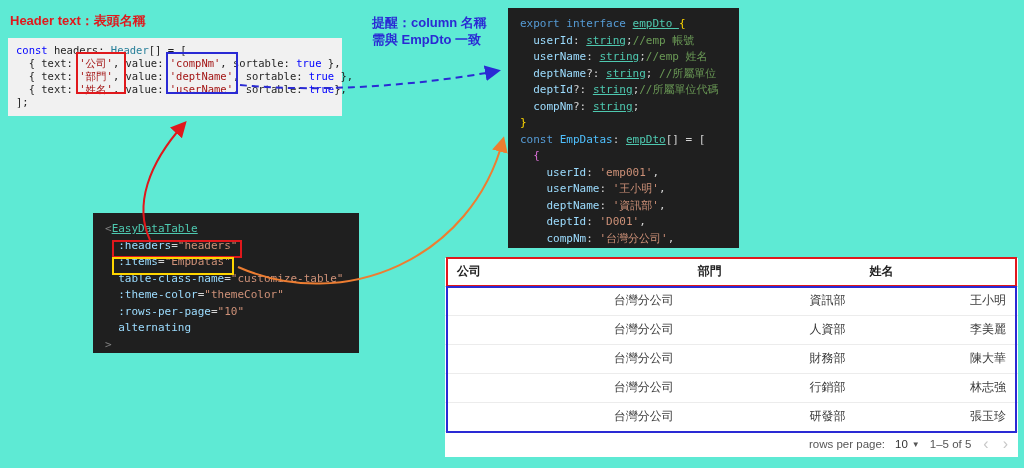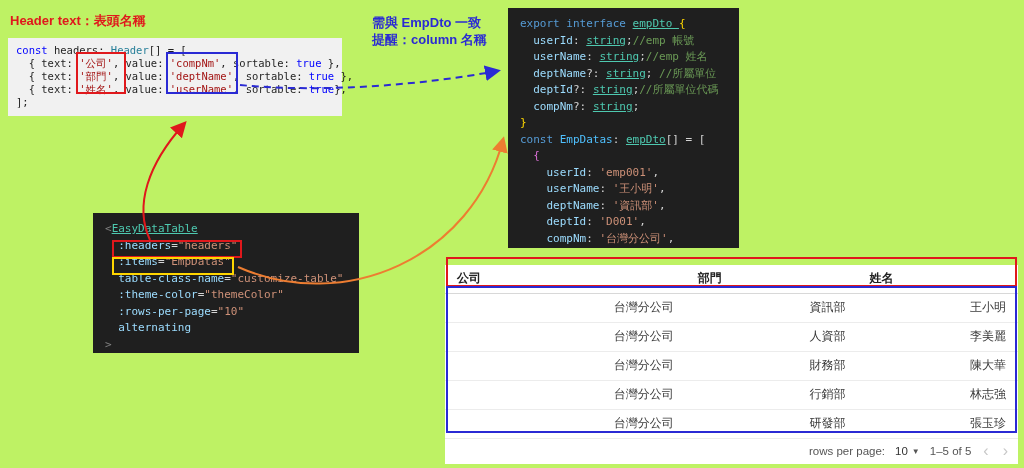--- a/index.html
+++ b/index.html
@@ -1,17 +1,17 @@
 <!DOCTYPE html>
 <html style="--annotation-red: #e0181c; --annotation-blue: #2a2ad4; --highlight-yellow: #ffd500; --arrow-orange: #ed7d31; --code-dark-bg: #1f1f1f; --code-light-bg: #f1f1f1;"><head>
 <meta charset="utf-8">
 <style>
   * { margin:0; padding:0; box-sizing:border-box; }
   html,body { background:#fff; font-family:"Liberation Sans", sans-serif; }
-  .canvas { position:relative; width:1024px; height:468px; background:#bef264; overflow:hidden; }
+  .canvas { position:relative; width:1024px; height:468px; background:#5eead4; overflow:hidden; }
 
   .ann { position:absolute; font-weight:bold; font-size:13px; line-height:17px; white-space:nowrap; }
   .ann.red  { color:var(--annotation-red,#e0181c); }
   .ann.blue { color:var(--annotation-blue,#2a2ad4); }
 
   .code { position:absolute; font-family:"DejaVu Sans Mono", monospace; white-space:pre; }
   .code-light { background:var(--code-light-bg,#f1f1f1); color:#1f1f1f; font-size:10.5px; padding:6px 8px; }
   .code-light .code-line { line-height:13px; height:13px; }
   .code-dark { background:var(--code-dark-bg,#1f1f1f); color:#d4d4d4; font-size:11px; padding:8px 12px; }
   .code-dark .code-line { line-height:16.5px; height:16.5px; }
@@ -40,38 +40,38 @@
   .hl-yellow { border:2px solid var(--highlight-yellow,#ffd500); }
 
   .arrows { position:absolute; left:0; top:0; pointer-events:none; }
   .arrow-red    { stroke:var(--annotation-red,#e0181c); }
   .arrow-orange { stroke:var(--arrow-orange,#ed7d31); }
   .arrow-blue   { stroke:var(--annotation-blue,#2a2ad4); }
   .fill-red    { fill:var(--annotation-red,#e0181c); }
   .fill-orange { fill:var(--arrow-orange,#ed7d31); }
   .fill-blue   { fill:var(--annotation-blue,#2a2ad4); }
 
-  .table-wrap { position:absolute; left:445px; top:258px; width:573px; background:#fff;margin-top:7px; }
+  .table-wrap { position:absolute; left:445px; top:258px; width:573px; background:#fff; }
   .table-wrap table { width:100%; border-collapse:collapse; table-layout:fixed; }
   .table-wrap th { font-size:12px; font-weight:bold; color:#222; text-align:left; padding:0 12px; height:28px; border-bottom:1px solid #d8d8d8; }
   .table-wrap td { font-size:12px; color:#3a3a3a; text-align:right; padding:0 12px; height:29px; border-bottom:1px solid #ececec; }
   .table-footer { display:flex; justify-content:flex-end; align-items:center; gap:10px; height:25px; padding:0 8px; font-size:11.5px; color:#555; }
   .rpp { display:inline-flex; align-items:center; gap:4px; color:#333; cursor:pointer; }
   .rpp .caret { font-size:8px; color:#555; }
   .pg { color:#c8c8c8; font-size:16px; line-height:1; cursor:pointer; padding:0 2px; }
 </style>
 </head>
 <body>
 
 <div class="canvas">
 
   <div class="ann red" style="left:10px;top:12px">Header text：表頭名稱</div>
   <div class="ann blue" style="left:372px;top:14px">
+    <div>提醒：column 名稱</div>
     <div>需與 EmpDto 一致</div>
-    <div>提醒：column 名稱</div>
   </div>
 
   <div class="code code-light" style="left:8px;top:38px;width:334px;height:78px"><div class="code-line"><span class="tok-kw">const</span><span class="tok-plain"> headers: </span><span class="tok-type">Header</span><span class="tok-plain">[] = [</span></div><div class="code-line"><span class="tok-plain">  { text: </span><span class="tok-str">'公司'</span><span class="tok-plain">, value: </span><span class="tok-str">'compNm'</span><span class="tok-plain">, sortable: </span><span class="tok-kw">true</span><span class="tok-plain"> },</span></div><div class="code-line"><span class="tok-plain">  { text: </span><span class="tok-str">'部門'</span><span class="tok-plain">, value: </span><span class="tok-str">'deptName'</span><span class="tok-plain">, sortable: </span><span class="tok-kw">true</span><span class="tok-plain"> },</span></div><div class="code-line"><span class="tok-plain">  { text: </span><span class="tok-str">'姓名'</span><span class="tok-plain">, value: </span><span class="tok-str">'userName'</span><span class="tok-plain">, sortable: </span><span class="tok-kw">true</span><span class="tok-plain">},</span></div><div class="code-line"><span class="tok-plain">];</span></div></div>
   <div class="hl-box hl-red" style="left:76px;top:52px;width:50px;height:42px"></div>
   <div class="hl-box hl-blue" style="left:166px;top:52px;width:72px;height:42px"></div>
 
   <div class="code code-dark" style="left:508px;top:8px;width:231px;height:240px"><div class="code-line"><span class="tok-kw">export </span><span class="tok-kw">interface </span><span class="tok-type">empDto </span><span class="tok-brace1">{</span></div><div class="code-line"><span class="tok-plain">  </span><span class="tok-prop">userId</span><span class="tok-plain">: </span><span class="tok-type">string</span><span class="tok-plain">;</span><span class="tok-comment">//emp 帳號</span></div><div class="code-line"><span class="tok-plain">  </span><span class="tok-prop">userName</span><span class="tok-plain">: </span><span class="tok-type">string</span><span class="tok-plain">;</span><span class="tok-comment">//emp 姓名</span></div><div class="code-line"><span class="tok-plain">  </span><span class="tok-prop">deptName</span><span class="tok-plain">?: </span><span class="tok-type">string</span><span class="tok-plain">; </span><span class="tok-comment">//所屬單位</span></div><div class="code-line"><span class="tok-plain">  </span><span class="tok-prop">deptId</span><span class="tok-plain">?: </span><span class="tok-type">string</span><span class="tok-plain">;</span><span class="tok-comment">//所屬單位代碼</span></div><div class="code-line"><span class="tok-plain">  </span><span class="tok-prop">compNm</span><span class="tok-plain">?: </span><span class="tok-type">string</span><span class="tok-plain">;</span></div><div class="code-line"><span class="tok-brace1">}</span></div><div class="code-line"><span class="tok-kw">const </span><span class="tok-var">EmpDatas</span><span class="tok-plain">: </span><span class="tok-type">empDto</span><span class="tok-plain">[] = [</span></div><div class="code-line"><span class="tok-plain">  </span><span class="tok-brace2">{</span></div><div class="code-line"><span class="tok-plain">    </span><span class="tok-prop">userId</span><span class="tok-plain">: </span><span class="tok-str">'emp001'</span><span class="tok-plain">,</span></div><div class="code-line"><span class="tok-plain">    </span><span class="tok-prop">userName</span><span class="tok-plain">: </span><span class="tok-str">'王小明'</span><span class="tok-plain">,</span></div><div class="code-line"><span class="tok-plain">    </span><span class="tok-prop">deptName</span><span class="tok-plain">: </span><span class="tok-str">'資訊部'</span><span class="tok-plain">,</span></div><div class="code-line"><span class="tok-plain">    </span><span class="tok-prop">deptId</span><span class="tok-plain">: </span><span class="tok-str">'D001'</span><span class="tok-plain">,</span></div><div class="code-line"><span class="tok-plain">    </span><span class="tok-prop">compNm</span><span class="tok-plain">: </span><span class="tok-str">'台灣分公司'</span><span class="tok-plain">,</span></div></div>
 
   <div class="code code-dark" style="left:93px;top:213px;width:266px;height:140px"><div class="code-line"><span class="tok-bracket">&lt;</span><span class="tok-type">EasyDataTable</span></div><div class="code-line"><span class="tok-plain">  </span><span class="tok-prop">:headers</span><span class="tok-plain">=</span><span class="tok-str">"headers"</span></div><div class="code-line"><span class="tok-plain">  </span><span class="tok-prop">:items</span><span class="tok-plain">=</span><span class="tok-str">"EmpDatas"</span></div><div class="code-line"><span class="tok-plain">  </span><span class="tok-prop">table-class-name</span><span class="tok-plain">=</span><span class="tok-str">"customize-table"</span></div><div class="code-line"><span class="tok-plain">  </span><span class="tok-prop">:theme-color</span><span class="tok-plain">=</span><span class="tok-str">"themeColor"</span></div><div class="code-line"><span class="tok-plain">  </span><span class="tok-prop">:rows-per-page</span><span class="tok-plain">=</span><span class="tok-str">"10"</span></div><div class="code-line"><span class="tok-plain">  </span><span class="tok-prop">alternating</span></div><div class="code-line"><span class="tok-bracket">&gt;</span></div></div>
   <div class="hl-box hl-red" style="left:112px;top:240px;width:130px;height:18px"></div>

